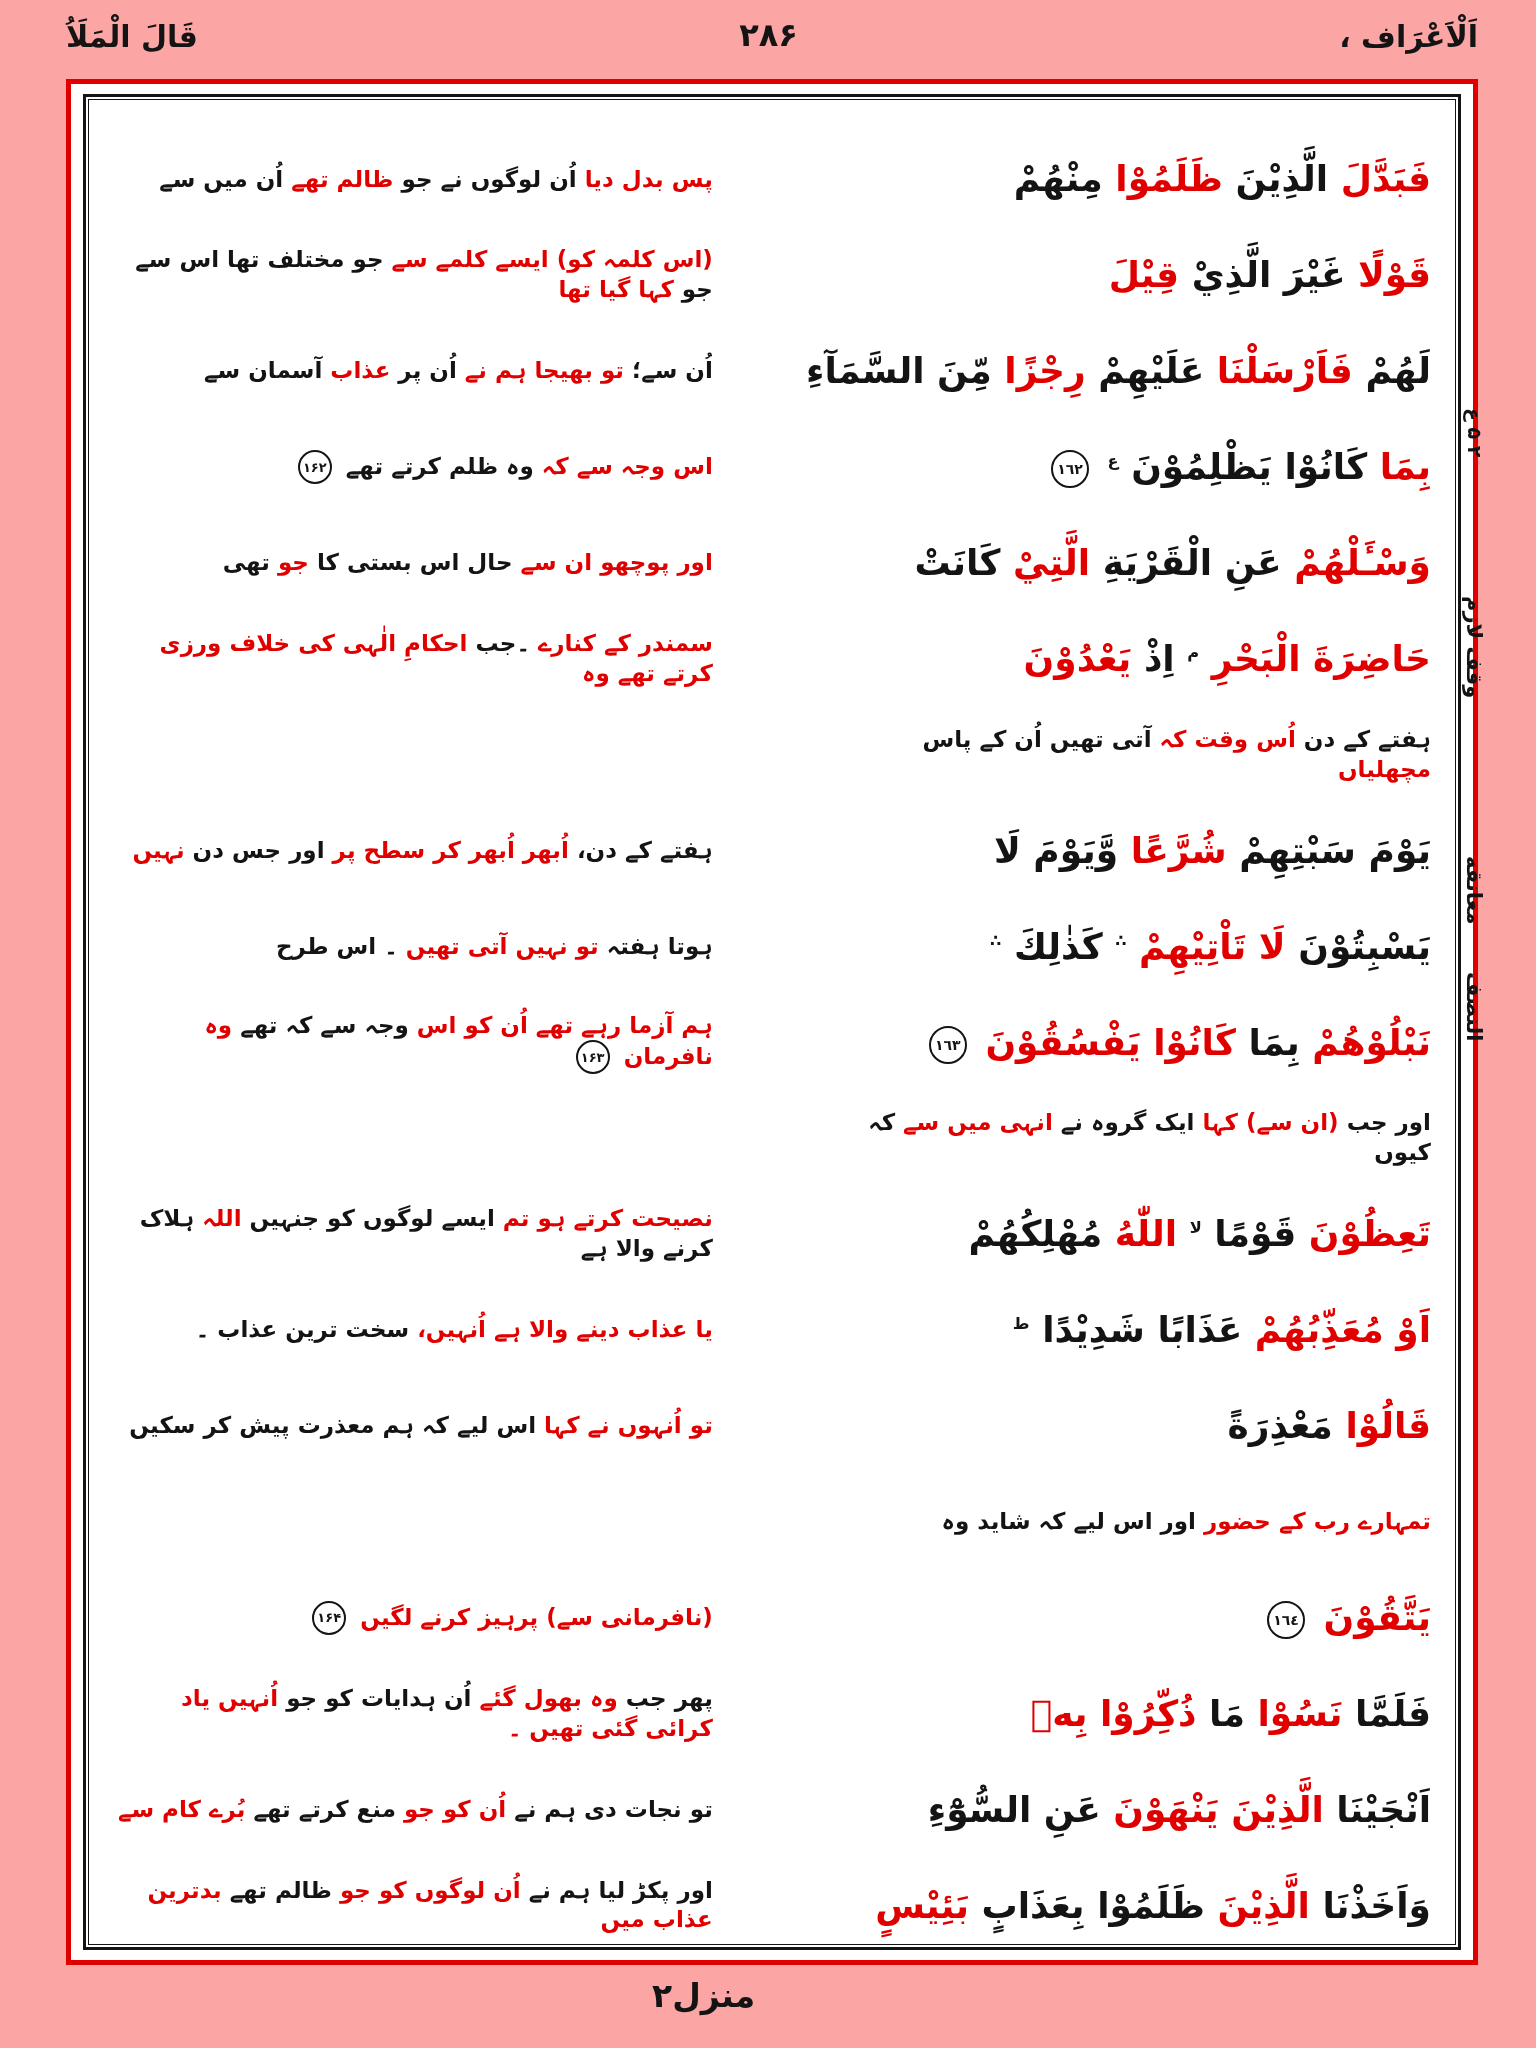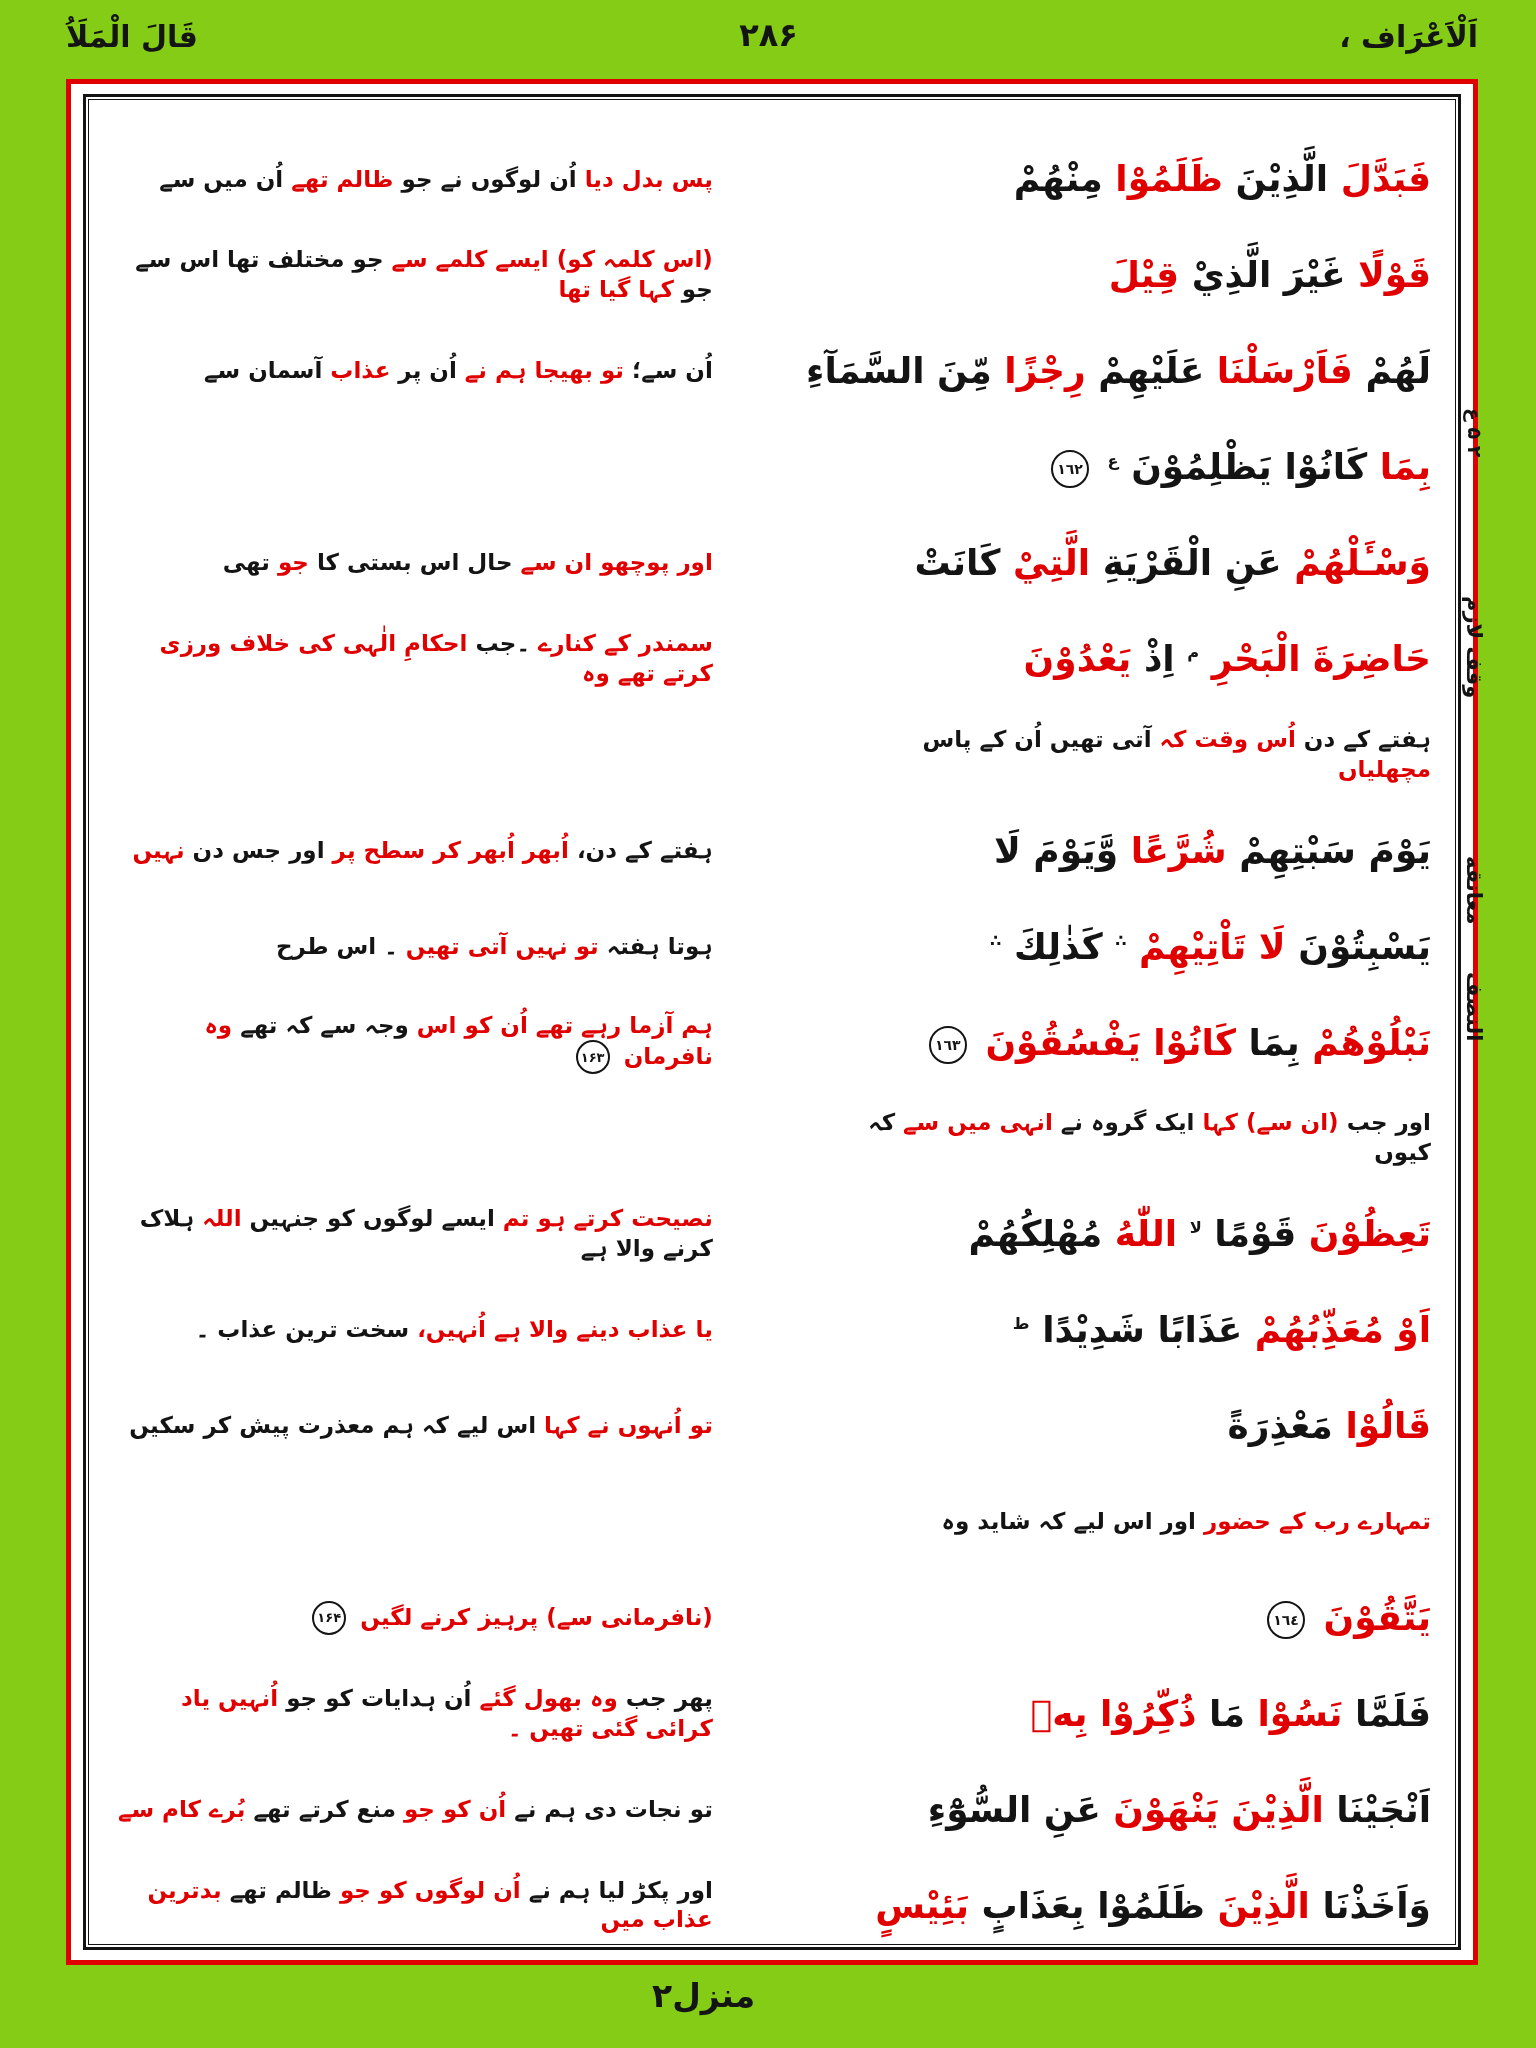--- a/index.html
+++ b/index.html
@@ -3,21 +3,21 @@
 <meta charset="utf-8">
 <style>
   :root{
     --red:#e10000;
     --ink:#141414;
   }
   html,body{margin:0;padding:0;background:#ffffff;}
   .page{
     position:relative;
     width:1536px;height:2048px;
-    background:#84cc16;
+    background:#fca5a5;
     font-family:"DejaVu Sans", sans-serif;
     color:var(--ink);
     overflow:hidden;
     direction:rtl;
   }
   
   .header{
     position:absolute;top:16px;left:66px;width:1412px;
     display:flex;flex-direction:row-reverse;justify-content:space-between;align-items:flex-end;
     font-weight:bold;
@@ -116,20 +116,21 @@
           <div class="row">
             <div class="cell arabic"><span class="seg red">قَوْلًا</span> <span class="seg ink">غَيْرَ الَّذِيْ</span> <span class="seg red">قِيْلَ</span> </div>
             <div class="cell urdu"><span class="seg red">(اس کلمہ کو) ایسے کلمے سے</span> <span class="seg ink">جو مختلف تھا اس سے جو</span> <span class="seg red">کہا گیا تھا</span> </div>
           </div>
           <div class="row">
             <div class="cell arabic"><span class="seg ink">لَهُمْ</span> <span class="seg red">فَاَرْسَلْنَا</span> <span class="seg ink">عَلَيْهِمْ</span> <span class="seg red">رِجْزًا</span> <span class="seg ink">مِّنَ السَّمَآءِ</span> </div>
             <div class="cell urdu"><span class="seg ink">اُن سے؛</span> <span class="seg red">تو بھیجا ہم نے</span> <span class="seg ink">اُن پر</span> <span class="seg red">عذاب</span> <span class="seg ink">آسمان سے</span> </div>
           </div>
           <div class="row">
             <div class="cell arabic"><span class="seg red">بِمَا</span> <span class="seg ink">كَانُوْا يَظْلِمُوْنَ</span> <span class="seg ink small">ع</span> <span class="badge">١٦٢</span> </div>
+            <div class="cell urdu"><span class="seg red">اس وجہ سے کہ</span> <span class="seg ink">وہ ظلم کرتے تھے</span> <span class="badge">۱۶۲</span> </div>
           </div>
           <div class="row">
             <div class="cell arabic"><span class="seg red">وَسْـَٔلْهُمْ</span> <span class="seg ink">عَنِ الْقَرْيَةِ</span> <span class="seg red">الَّتِيْ</span> <span class="seg ink">كَانَتْ</span> </div>
             <div class="cell urdu"><span class="seg red">اور پوچھو ان سے</span> <span class="seg ink">حال اس بستی کا</span> <span class="seg red">جو</span> <span class="seg ink">تھی</span> </div>
           </div>
           <div class="row">
             <div class="cell arabic"><span class="seg red">حَاضِرَةَ الْبَحْرِ</span> <span class="seg ink small">م</span> <span class="seg ink">اِذْ</span> <span class="seg red">يَعْدُوْنَ</span> </div>
             <div class="cell urdu"><span class="seg red">سمندر کے کنارے</span> <span class="seg ink">۔جب</span> <span class="seg red">احکامِ الٰہی کی خلاف ورزی کرتے تھے وہ</span> </div>
           </div>
           <div class="row">

